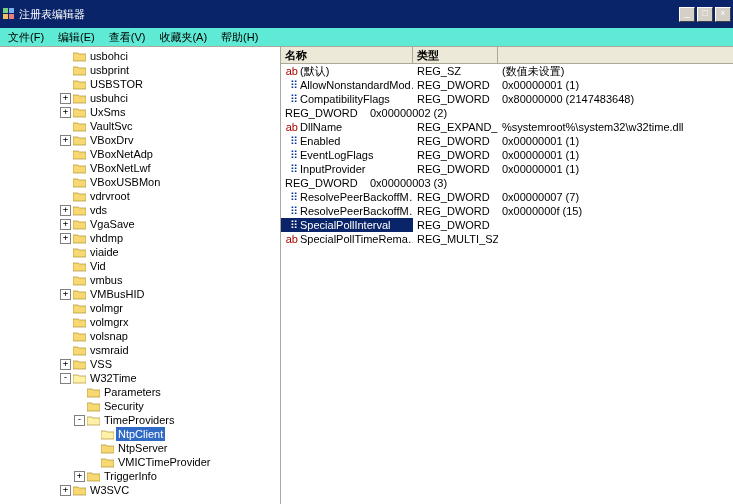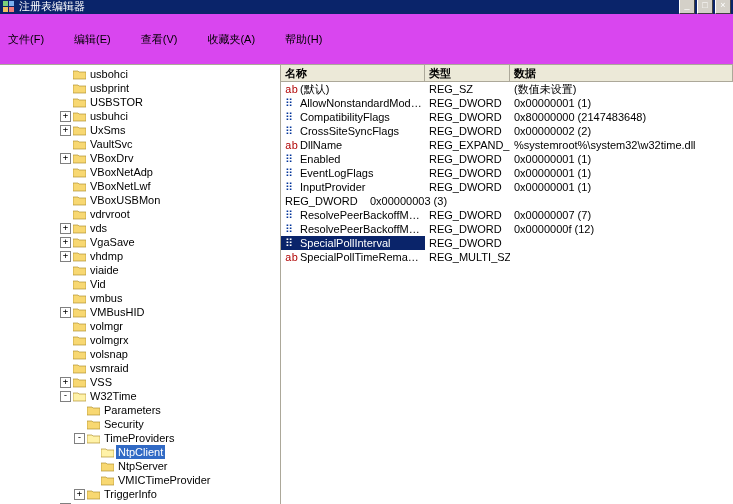--- a/index.html
+++ b/index.html
@@ -5,25 +5,25 @@
   html, body {
     margin: 0; padding: 0;
     width: 733px; height: 504px;
     font-family: "SimSun", "MS Sans Serif", Tahoma, sans-serif;
     font-size: 11px;
     background: #ece9d8;
     overflow: hidden;
     color: #000;
   }
   .titlebar {
-    height: 14px;
+    height: 28px;
     background: linear-gradient(to bottom, #0a246a, #0a246a);
     color: #fff;
     display: flex;
-    align-items: flex-end;
+    align-items: center;
     padding: 0 2px;
     font-size: 11px;
   }
   .titlebar .icon {
     width: 14px; height: 14px;
     margin-right: 3px;
     display: inline-flex; align-items:center; justify-content:center;
   }
   .titlebar .title { flex: 1; }
   .titlebar .winbtns { display:flex; gap:2px; }
@@ -31,24 +31,24 @@
     width: 14px; height: 13px;
     background: #d4d0c8;
     border: 1px solid #fff;
     border-right-color:#404040; border-bottom-color:#404040;
     font-size: 9px; line-height: 11px;
     text-align:center;
     font-family: Arial;
   }
   .menubar {
     height: 18px;
-    background: #d946ef;
+    background: #5eead4;
     display: flex; align-items: center;
-    padding: 16px 2px;
-    gap: 18px;
+    padding: 0 2px;
+    gap: 2px;
     border-bottom: 1px solid #aca899;
   }
   .menubar .menuitem { padding: 1px 6px; }
   .content {
     display:flex;
     height: calc(504px - 18px - 18px);
     background: #14b8a6;
   }
   .treepane {
     width: 280px;
@@ -101,37 +101,36 @@
     position:sticky; top:0;
     border-bottom:1px solid #aca899;
     font-size:11px;
   }
   .listhead .col {
     border-right:1px solid #aca899;
     padding: 1px 4px;
     box-sizing:border-box;
     font-weight:bold;
   }
-  .c-name { width: 144px; }
+  .c-name { width: 132px; }
   .c-type { width: 85px; }
   .c-data { flex:1; }
   .listbody .row {
     display:flex;
     height:14px; line-height:14px;
     white-space:nowrap;
   }
   .listbody .row .cell {
     box-sizing:border-box;
     padding: 0 4px;
     overflow:hidden;
   }
   .listbody .icon {
-    width:13px; display:inline-block; text-align:left;
+    width:13px; display:inline-block; text-align:right;
     margin-right:2px;
-    font-family:Liberation Mono, monospace;
   }
   .listbody .icon.str { color:#b00000; }
   .listbody .icon.bin { color:#003399; }
   .listbody .cell.name.sel {
     background:#0a246a; color:#fff;
   }
   .listbody .cell.name.sel .icon { color:#fff; }
 
   
   ::-webkit-scrollbar { width:16px; height:16px; }
@@ -488,40 +487,38 @@
             </svg>
           </span>
           <span class="tlabel">W3SVC</span>
         </div>
       </div>
   </div>
   <div class="listpane">
     <div class="listhead">
       <div class="col c-name">名称</div>
       <div class="col c-type">类型</div>
-      <div class="col c-data">数据</div>
     </div>
     <div class="listbody" id="listbody">
         <div class="row">
           <div class="cell c-name name"><span class="icon str">ab</span><span>(默认)</span></div>
           <div class="cell c-type">REG_SZ</div>
           <div class="cell c-data">(数值未设置)</div>
         </div>
         <div class="row">
           <div class="cell c-name name"><span class="icon bin">⠿</span><span>AllowNonstandardMod…</span></div>
           <div class="cell c-type">REG_DWORD</div>
           <div class="cell c-data">0x00000001 (1)</div>
         </div>
         <div class="row">
           <div class="cell c-name name"><span class="icon bin">⠿</span><span>CompatibilityFlags</span></div>
           <div class="cell c-type">REG_DWORD</div>
           <div class="cell c-data">0x80000000 (2147483648)</div>
         </div>
         <div class="row">
-          <div class="cell c-name name"><span class="icon bin">⠿</span><span>CrossSiteSyncFlags</span></div>
           <div class="cell c-type">REG_DWORD</div>
           <div class="cell c-data">0x00000002 (2)</div>
         </div>
         <div class="row">
           <div class="cell c-name name"><span class="icon str">ab</span><span>DllName</span></div>
           <div class="cell c-type">REG_EXPAND_SZ</div>
           <div class="cell c-data">%systemroot%\system32\w32time.dll</div>
         </div>
         <div class="row">
           <div class="cell c-name name"><span class="icon bin">⠿</span><span>Enabled</span></div>
@@ -543,21 +540,21 @@
           <div class="cell c-data">0x00000003 (3)</div>
         </div>
         <div class="row">
           <div class="cell c-name name"><span class="icon bin">⠿</span><span>ResolvePeerBackoffM…</span></div>
           <div class="cell c-type">REG_DWORD</div>
           <div class="cell c-data">0x00000007 (7)</div>
         </div>
         <div class="row">
           <div class="cell c-name name"><span class="icon bin">⠿</span><span>ResolvePeerBackoffM…</span></div>
           <div class="cell c-type">REG_DWORD</div>
-          <div class="cell c-data">0x0000000f (12)</div>
+          <div class="cell c-data">0x0000000f (15)</div>
         </div>
         <div class="row">
           <div class="cell c-name name sel"><span class="icon bin">⠿</span><span>SpecialPollInterval</span></div>
           <div class="cell c-type">REG_DWORD</div>
         </div>
         <div class="row">
           <div class="cell c-name name"><span class="icon str">ab</span><span>SpecialPollTimeRema…</span></div>
           <div class="cell c-type">REG_MULTI_SZ</div>
           <div class="cell c-data"></div>
         </div>

